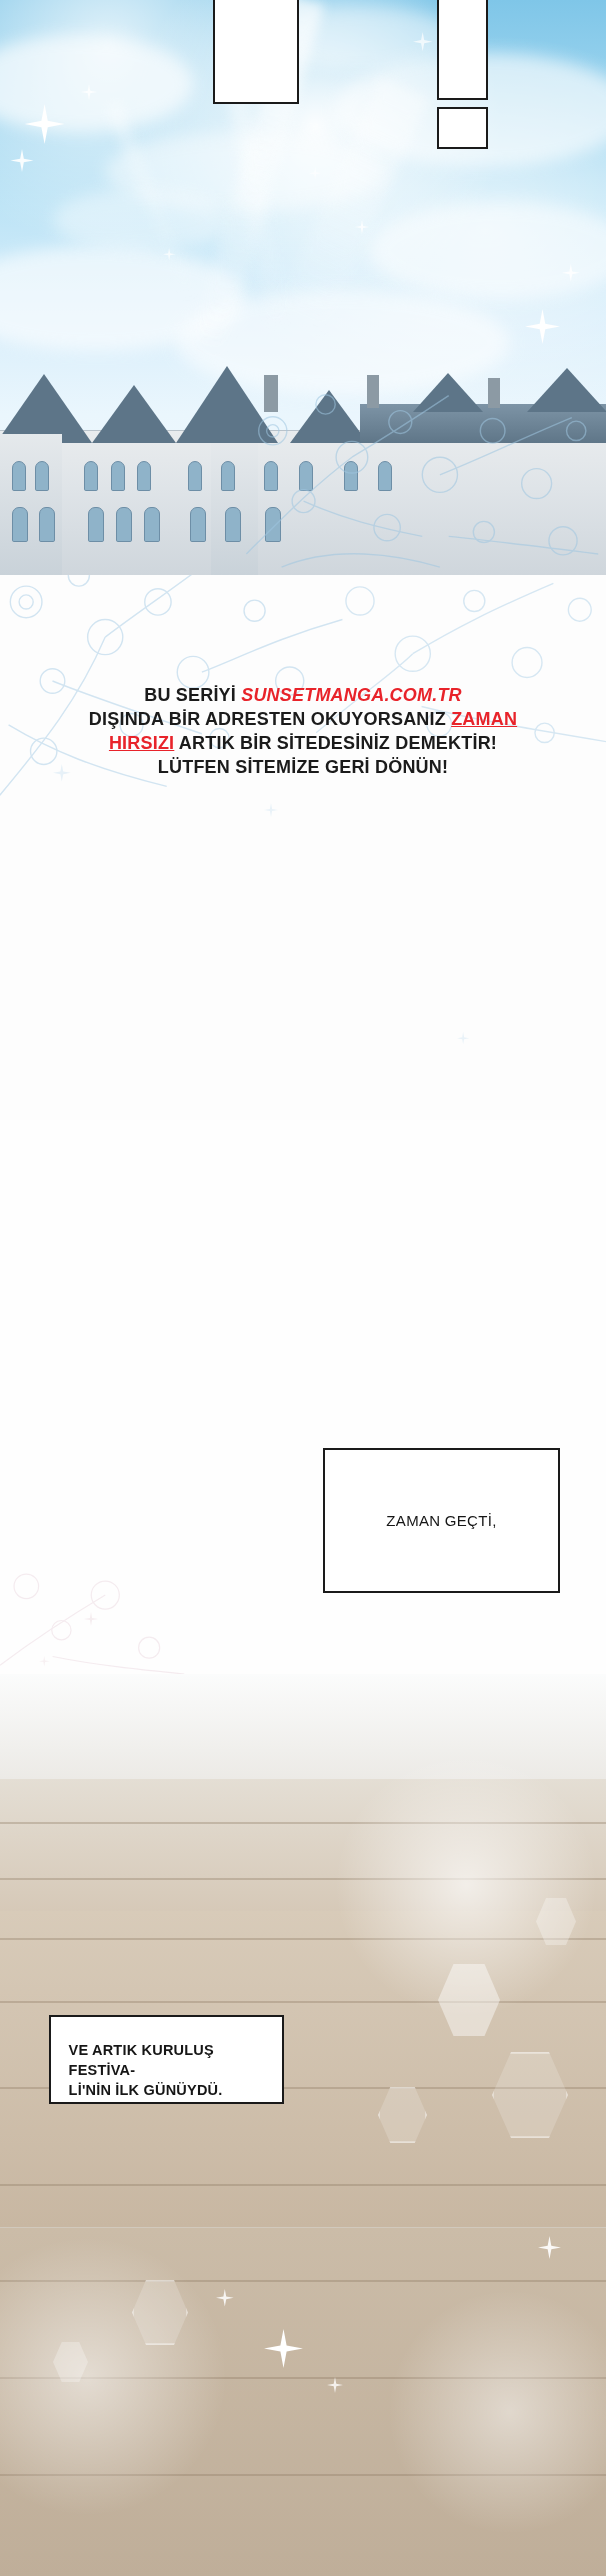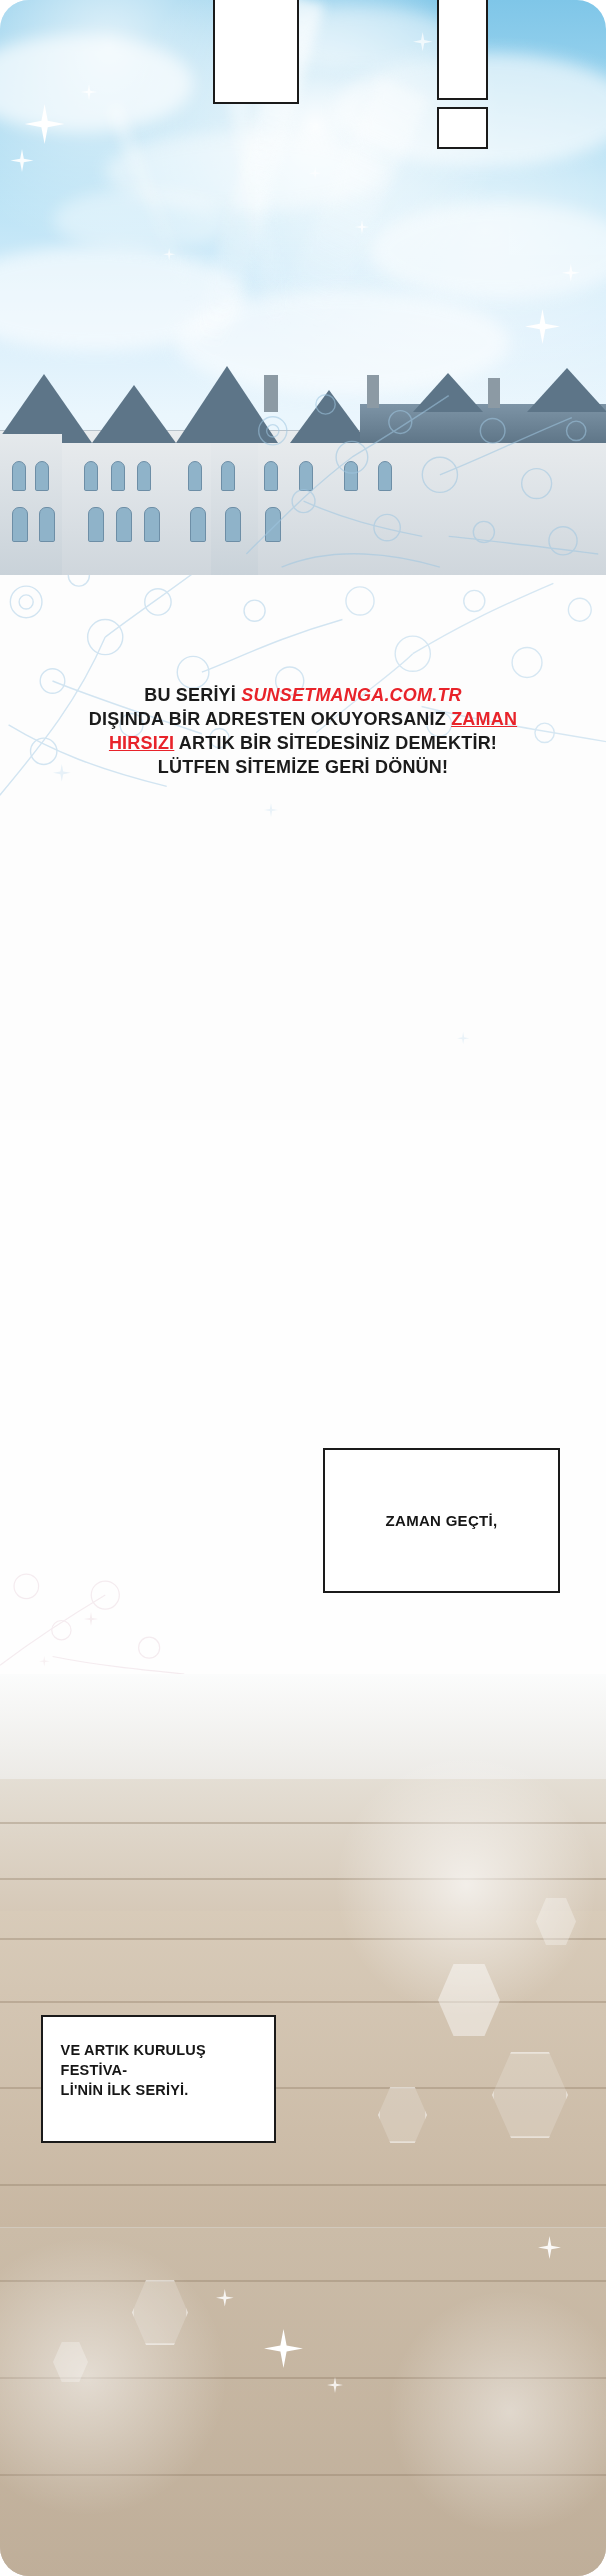--- a/index.html
+++ b/index.html
@@ -9,21 +9,20 @@
     background: #ffffff;
     font-family: "Liberation Sans", sans-serif;
     -webkit-font-smoothing: antialiased;
   }
   .page {
     position: relative;
     width: 606px;
     height: 2576px;
     overflow: hidden;
     background: #ffffff;
-    border-radius: 29px;
   }
 
   
   .panel-sky {
     position: absolute;
     left: 0; top: 0;
     width: 606px; height: 575px;
     overflow: hidden;
     background:
       radial-gradient(circle at 52% 22%, rgba(255,255,255,0.95) 0%, rgba(255,255,255,0.0) 34%),
@@ -149,21 +148,21 @@
     position: absolute;
     background: #ffffff;
     border: 2.6px solid #1a1a1a;
   }
   .sb1 {
     left: 323px; top: 328px;
     width: 237px; height: 145px;
     display: flex; align-items: center; justify-content: center;
   }
   .sb1 .txt {
-    font-size: 15px; font-weight: 700; color: #161616;
+    font-size: 15px; font-weight: 400; color: #161616;
     letter-spacing: 0.3px; text-align: right;
   }
 
   
   .panel-bottom {
     position: absolute;
     left: 0; top: 1674px;
     width: 606px; height: 902px;
     overflow: hidden;
     background: linear-gradient(180deg,#f2f4f5 0%, #e7e6e2 16%, #dcd7cf 40%, #cdc3b6 70%, #c2b5a6 100%);
@@ -188,22 +187,22 @@
   .hex.outline {
     background: rgba(255,255,255,.18);
     box-shadow: 0 0 0 1.8px rgba(255,255,255,.45) inset;
   }
   .glow {
     position: absolute;
     border-radius: 50%;
     background: radial-gradient(circle, rgba(255,255,255,.95) 0%, rgba(255,255,255,0) 70%);
   }
   .sb2 {
-    left: 41px; top: 341px;
-    width: 235px; height: 128px;
+    left: 49px; top: 341px;
+    width: 235px; height: 89px;
     padding: 23px 17.6px 0 17.6px;
   }
   .sb2 .txt {
     font-size: 14.5px; font-weight: 700; color: #161616;
     line-height: 20px; letter-spacing: 0.2px;
   }
 
   
   .gutter-box {
     position: absolute;
@@ -410,21 +409,21 @@
     <div class="hex" style="left:53px;  top:668px; width:35px; height:40px; opacity:.5;"></div>
 
     <div class="spark" style="left:264px; top:655px; width:39px; height:39px;"></div>
     <div class="spark" style="left:216px; top:615px; width:17.6px; height:17.6px; opacity:.85;"></div>
     <div class="spark" style="left:327px; top:703px; width:16px; height:16px; opacity:.8;"></div>
     <div class="spark" style="left:538px; top:562px; width:23px; height:23px; opacity:.9;"></div>
     <div class="spark" style="left:84px;  top:413px; width:16px; height:16px; opacity:.7;"></div>
 
     <div class="speech-box sb2">
       <div class="txt">VE ARTIK KURULUŞ FESTİVA-</div>
-      <div class="txt">Lİ'NİN İLK SERİYİ.</div>
+      <div class="txt">Lİ'NİN İLK GÜNÜYDÜ.</div>
     </div>
   </div>
 
   <div class="gutter-box gb1"></div>
   <div class="gutter-box gb3"></div>
   <div class="gutter-box gb4"></div>
 
 </div>
 
 

